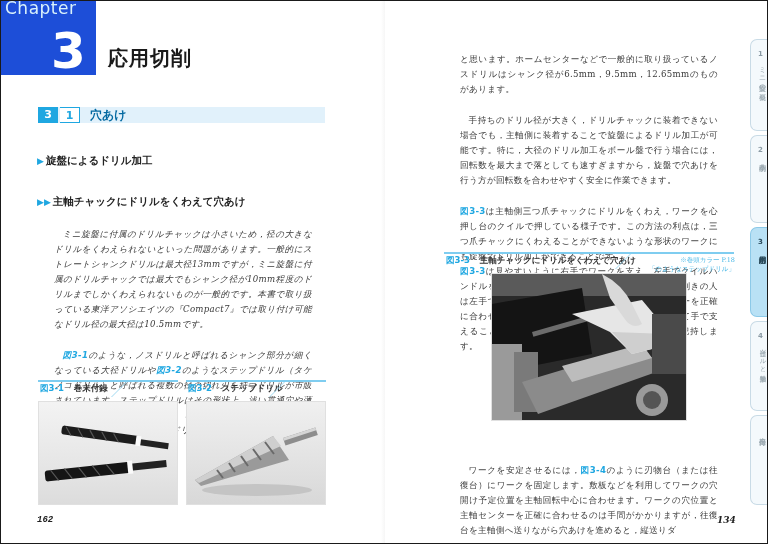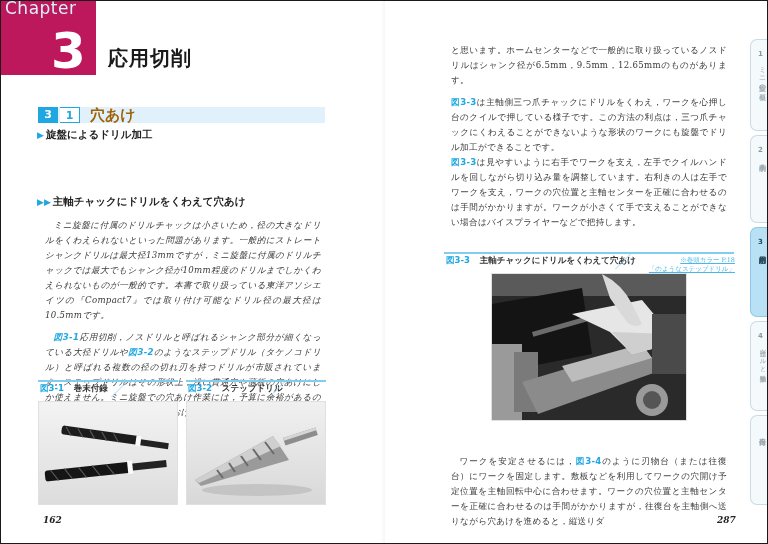--- a/index.html
+++ b/index.html
@@ -8,62 +8,62 @@
     position: absolute; left: 1px; top: 1px; width: 766px; height: 542px;
     background: #ffffff; overflow: hidden;
     font-family: "DejaVu Serif", serif; color: #333;
   }
   .page-left { position: absolute; left: 0; top: 0; width: 384px; height: 542px; background: #fff; }
   .page-right { position: absolute; left: 384px; top: 0; width: 382px; height: 542px; background: #fff; }
   .gutter { position: absolute; left: 380px; top: 0; width: 10px; height: 542px;
     background: linear-gradient(90deg, #fff 0%, #f4f4f4 50%, #fff 100%); }
 
   
-  .chapter-box { position: absolute; left: 0; top: 0; width: 95px; height: 74px; background: #be185d; }
+  .chapter-box { position: absolute; left: 0; top: 0; width: 95px; height: 74px; background: #1d4ed8; }
   .chapter-word { position: absolute; left: 4px; top: -3px; font-family: "DejaVu Sans", sans-serif;
     font-size: 17px; color: #d9f1fb; letter-spacing: 0.5px; }
   .chapter-num { position: absolute; left: 50px; top: 22px; font-family: "DejaVu Sans", sans-serif;
     font-weight: bold; font-size: 50px; line-height: 56px; color: #fff; }
   .chapter-title { position: absolute; left: 107px; top: 44px; font-family: "DejaVu Sans", sans-serif;
     font-weight: bold; font-size: 20px; color: #1a1a1a; letter-spacing: 1px; }
 
   
   .section-bar { position: absolute; left: 37px; top: 106px; width: 287px; height: 16px; background: #e1f1fb; }
   .section-num-a { position: absolute; left: 0; top: 0; width: 20px; height: 16px; background: #1fa7e1;
     color: #fff; font-family: "DejaVu Sans", sans-serif; font-weight: bold; font-size: 11px;
     text-align: center; line-height: 16px; }
   .section-num-b { position: absolute; left: 22px; top: 0; width: 20px; height: 16px; background: #fff;
     border: 1px solid #1fa7e1; border-left: none; color: #1fa7e1;
     font-family: "DejaVu Sans", sans-serif; font-weight: bold; font-size: 11px; text-align: center; line-height: 15px; }
   .section-title { position: absolute; left: 52px; top: 0; font-family: "DejaVu Sans", sans-serif;
-    font-weight: bold; font-size: 15px; line-height: 16px; color: #a16207; text-align: center; }
+    font-weight: bold; font-size: 12px; line-height: 16px; color: #0369a1; text-align: center; }
 
   
   .subhead { position: absolute; font-family: "DejaVu Sans", sans-serif; font-weight: bold;
     font-size: 10.5px; color: #222; white-space: nowrap; }
   .subhead .tri { color: #1fa7e1; font-size: 9px; margin-right: 2px; }
 
   
   .body-text { position: absolute; font-size: 8.6px; line-height: 15px; color: #3a3a3a;
     letter-spacing: 0.3px; text-align: justify; }
-  .body-text p { margin: 7px; }
+  .body-text p { margin: 16px; }
   .indent { text-indent: 1em; }
   .fig-ref { color: #1fa7e1; font-family: "DejaVu Sans", sans-serif; font-weight: bold; }
 
   
   .fig-caption { position: absolute; height: 14px; border-top: 2px solid #7fcdf0; }
   .fig-caption .lbl { position: absolute; left: 2px; top: 1px; font-family: "DejaVu Sans", sans-serif;
     font-weight: bold; font-size: 8.5px; color: #1fa7e1; white-space: nowrap; }
   .fig-caption .ttl { font-family: "DejaVu Sans", sans-serif; font-weight: bold; font-size: 8.5px;
     color: #333; margin-left: 10px; }
   .fig-caption .slash { position: absolute; top: 0; width: 1px; height: 15px; background: #9fd9f2;
     transform: skewX(-45deg); transform-origin: top; }
 
   .photo { position: absolute; border: 1px solid #e0e0e0; overflow: hidden; }
-  .note { position: absolute; font-size: 6.5px; line-height: 9px; color: #4ab8e6; text-align: right; white-space: nowrap; text-decoration: underline; }
+  .note { position: absolute; font-size: 6.5px; line-height: 9px; color: #4ab8e6; text-align: right; white-space: nowrap; }
 
   .page-num { position: absolute; font-family: "DejaVu Serif", serif; font-style: italic; font-weight: bold;
     font-size: 9px; color: #222; }
 
   
   .tab { position: absolute; left: 749px; width: 20px; border: 1px solid #c9dbe6; border-right: none;
     border-radius: 7px 0 0 7px; background: #f4f9fc; font-family: "DejaVu Sans", sans-serif; }
   .tab.active { background: #b9e1f5; border-color: #8cc9e8; }
   .tab .tnum { position: absolute; left: 0; width: 19px; top: 10px; text-align: center; font-size: 7px;
     color: #8a9aa4; font-weight: bold; }
@@ -82,30 +82,30 @@
       <div class="chapter-num">3</div>
     </div>
     <div class="chapter-title">応用切削</div>
 
     <div class="section-bar">
       <div class="section-num-a">3</div>
       <div class="section-num-b">1</div>
       <div class="section-title">穴あけ</div>
     </div>
 
-    <div class="subhead" style="left:36px; top:127px;">
+    <div class="subhead" style="left:36px; top:153px;">
       <span class="tri">▶</span><span>旋盤によるドリル加工</span>
     </div>
 
     <div class="subhead" style="left:36px; top:194px;">
       <span class="tri">▶▶</span><span>主軸チャックにドリルをくわえて穴あけ</span>
     </div>
     <div class="body-text" style="left:37px; top:210px; width:290px;font-style:italic;">
       <p class="indent">ミニ旋盤に付属のドリルチャックは小さいため，径の大きなドリルをくわえられないといった問題があります。一般的にストレートシャンクドリルは最大径13mmですが，ミニ旋盤に付属のドリルチャックでは最大でもシャンク径が10mm程度のドリルまでしかくわえられないものが一般的です。本書で取り扱っている東洋アソシエイツの『Compact7』では取り付け可能なドリル径の最大径は10.5mmです。</p>
-      <p class="indent"><span class="fig-ref">図3-1</span><span>応用切削，ノスドリルと呼ばれるシャンク部分が細くなっている大径ドリルや</span><span class="fig-ref">図3-2</span><span>のようなステップドリル（タケノコドリル）と呼ばれる複数の径の切れ刃を持つドリルが市販されています。ステップドリルはその形状上，浅い貫通穴や薄板の穴あけにしか使えません。ミニ旋盤での穴あけ作業には，予算に余裕があるのならノスドリルを一通り揃えておけば良い</span></p>
+      <p class="indent"><span class="fig-ref">図3-1</span><span>のような，ノスドリルと呼ばれるシャンク部分が細くなっている大径ドリルや</span><span class="fig-ref">図3-2</span><span>のようなステップドリル（タケノコドリル）と呼ばれる複数の径の切れ刃を持つドリルが市販されています。ステップドリルはその形状上，浅い貫通穴や薄板の穴あけにしか使えません。ミニ旋盤での穴あけ作業には，予算に余裕があるのならノスドリルを一通り揃えておけば良い</span></p>
     </div>
 
     <div class="fig-caption" style="left:37px; top:379px; width:140px;">
       <span class="lbl"><span>図3-1</span><span class="ttl">巻末付録</span></span>
       <span class="slash" style="left:88px;"></span>
     </div>
     <div class="photo" style="left:37px; top:400px; width:140px; height:104px; background:linear-gradient(180deg,#f3f3f3 0%,#e4e4e4 70%,#dcdcdc 100%);">
       <svg width="140" height="104" viewBox="0 0 140 104">
         <g transform="rotate(8 70 50)">
           <rect x="20" y="30" width="78" height="9" rx="3" fill="#1c1c1c"></rect>
@@ -130,28 +130,29 @@
       <svg width="140" height="104" viewBox="0 0 140 104">
         <ellipse cx="70" cy="88" rx="55" ry="6" fill="#c4c4c4"></ellipse>
         <polygon points="8,78 86,34 102,58 14,84" fill="#9a9a9a"></polygon>
         <polygon points="8,78 86,34 94,44 12,81" fill="#cfcfcf"></polygon>
         <path d="M30 68 l6 8 M42 61 l6 9 M54 54 l7 10 M66 47 l8 11 M78 40 l9 12" stroke="#6a6a6a" stroke-width="2"></path>
         <rect x="96" y="36" width="34" height="8" transform="rotate(-18 96 36)" fill="#8d8d8d"></rect>
         <rect x="96" y="36" width="34" height="3" transform="rotate(-18 96 36)" fill="#d6d6d6"></rect>
       </svg>
     </div>
 
-    <div class="page-num" style="left:42px; top:514px;">162</div>
+    <div class="page-num" style="left:36px; top:514px;font-family:Liberation Mono, monospace;">162</div>
   </div>
 
   <div class="gutter"></div>
 
   <div class="page-right">
     <div class="body-text" style="left:59px; top:35px; width:290px;">
       <p>と思います。ホームセンターなどで一般的に取り扱っているノスドリルはシャンク径が6.5mm，9.5mm，12.65mmのものがあります。</p>
+      <p class="indent">手持ちのドリル径が大きく，ドリルチャックに装着できない場合でも，主軸側に装着することで旋盤によるドリル加工が可能です。特に，大径のドリル加工をボール盤で行う場合には，回転数を最大まで落としても速すぎますから，旋盤で穴あけを行う方が回転数を合わせやすく安全に作業できます。</p>
       <p><span class="fig-ref">図3-3</span><span>は主軸側三つ爪チャックにドリルをくわえ，ワークを心押し台のクイルで押している様子です。この方法の利点は，三つ爪チャックにくわえることができないような形状のワークにも旋盤でドリル加工ができることです。</span><br><span class="fig-ref">図3-3</span><span>は見やすいように右手でワークを支え，左手でクイルハンドルを回しながら切り込み量を調整しています。右利きの人は左手でワークを支え，ワークの穴位置と主軸センターを正確に合わせるのは手間がかかりますが。ワークが小さくて手で支えることができない場合はバイスプライヤーなどで把持します。</span></p>
     </div>
 
     <div class="fig-caption" style="left:59px; top:251px; width:290px;">
       <span class="lbl"><span>図3-3</span><span class="ttl">主軸チャックにドリルをくわえて穴あけ</span></span>
       <span class="slash" style="left:186px;"></span>
     </div>
     <div class="note" style="left:236px; top:255px; width:114px;">
       <div>※巻頭カラー P.18</div>
       <div>「のようなステップドリル」</div>
@@ -172,21 +173,21 @@
         <circle cx="160" cy="126" r="16" fill="#9a9a9a"></circle>
         <circle cx="160" cy="126" r="9" fill="#555"></circle>
         <rect x="160" y="40" width="36" height="60" fill="#4a4a4a"></rect>
       </svg>
     </div>
 
     <div class="body-text" style="left:59px; top:446px; width:290px;">
       <p class="indent"><span>ワークを安定させるには，</span><span class="fig-ref">図3-4</span><span>のように刃物台（または往復台）にワークを固定します。敷板などを利用してワークの穴開け予定位置を主軸回転中心に合わせます。ワークの穴位置と主軸センターを正確に合わせるのは手間がかかりますが，往復台を主軸側へ送りながら穴あけを進めると，縦送りダ</span></p>
     </div>
 
-    <div class="page-num" style="left:332px; top:514px;">287</div>
+    <div class="page-num" style="left:332px; top:514px;">134</div>
   </div>
 
   <div class="tab" style="top:38px; height:92px;">
     <div class="tnum">1</div>
     <div class="tlabel">ミニ旋盤の概要</div>
   </div>
   <div class="tab" style="top:134px; height:88px;">
     <div class="tnum">2</div>
     <div class="tlabel">基本切削</div>
   </div>

